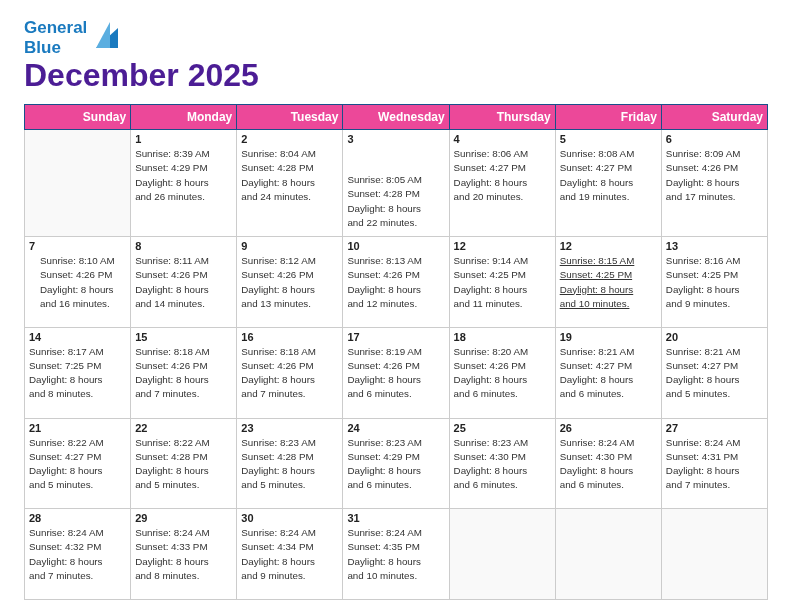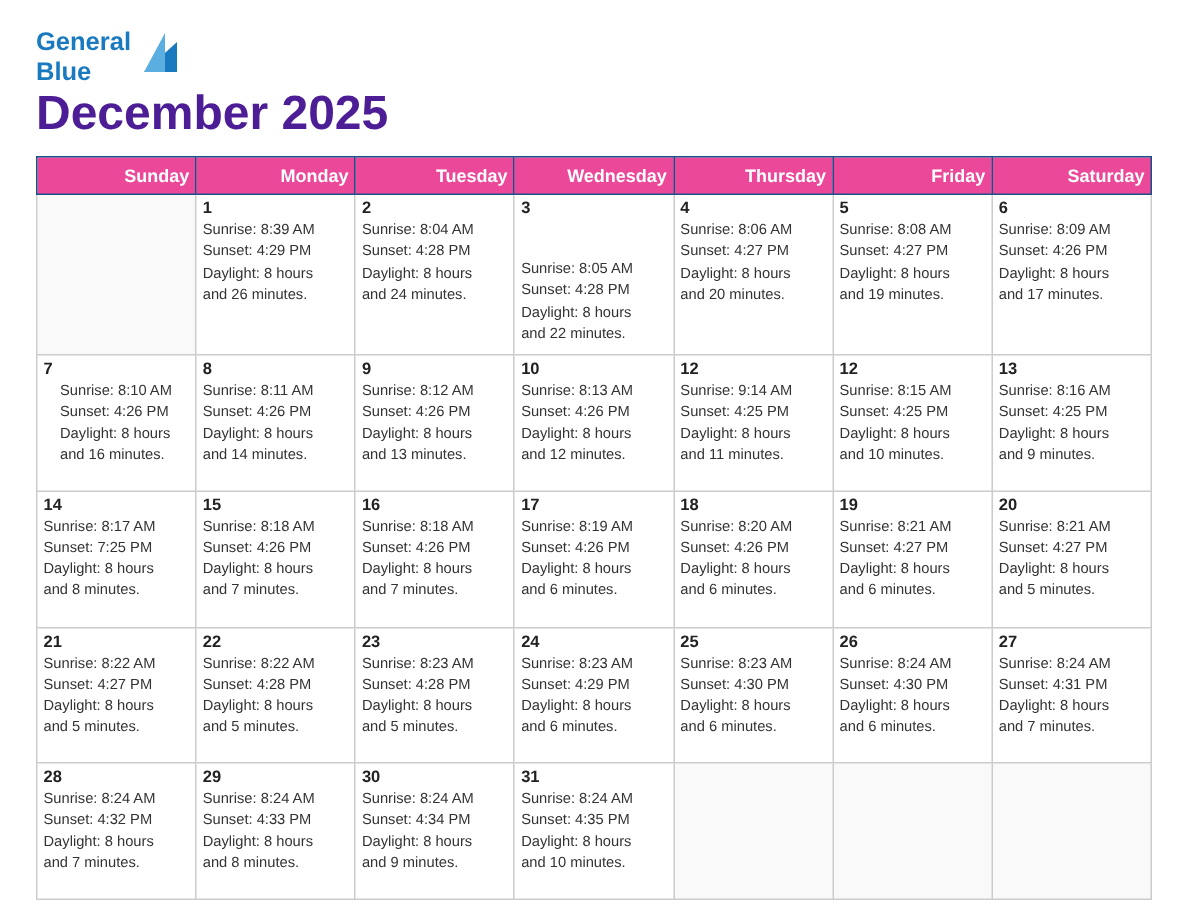--- a/index.html
+++ b/index.html
@@ -198,21 +198,21 @@
           </td>
           <td>
             <span class="day-num">12</span>
             <div class="day-info" style="white-space: pre-line;">Sunrise: 9:14 AM
 Sunset: 4:25 PM
 Daylight: 8 hours
 and 11 minutes.</div>
           </td>
           <td>
             <span class="day-num">12</span>
-            <div class="day-info" style="white-space: pre-line;">Sunrise: 8:15 AM
+            <div class="day-info" style="white-space: pre-line; text-decoration: underline;">Sunrise: 8:15 AM
 Sunset: 4:25 PM
 Daylight: 8 hours
 and 10 minutes.</div>
           </td>
           <td>
             <span class="day-num">13</span>
             <div class="day-info" style="white-space: pre-line;">Sunrise: 8:16 AM
 Sunset: 4:25 PM
 Daylight: 8 hours
 and 9 minutes.</div>

